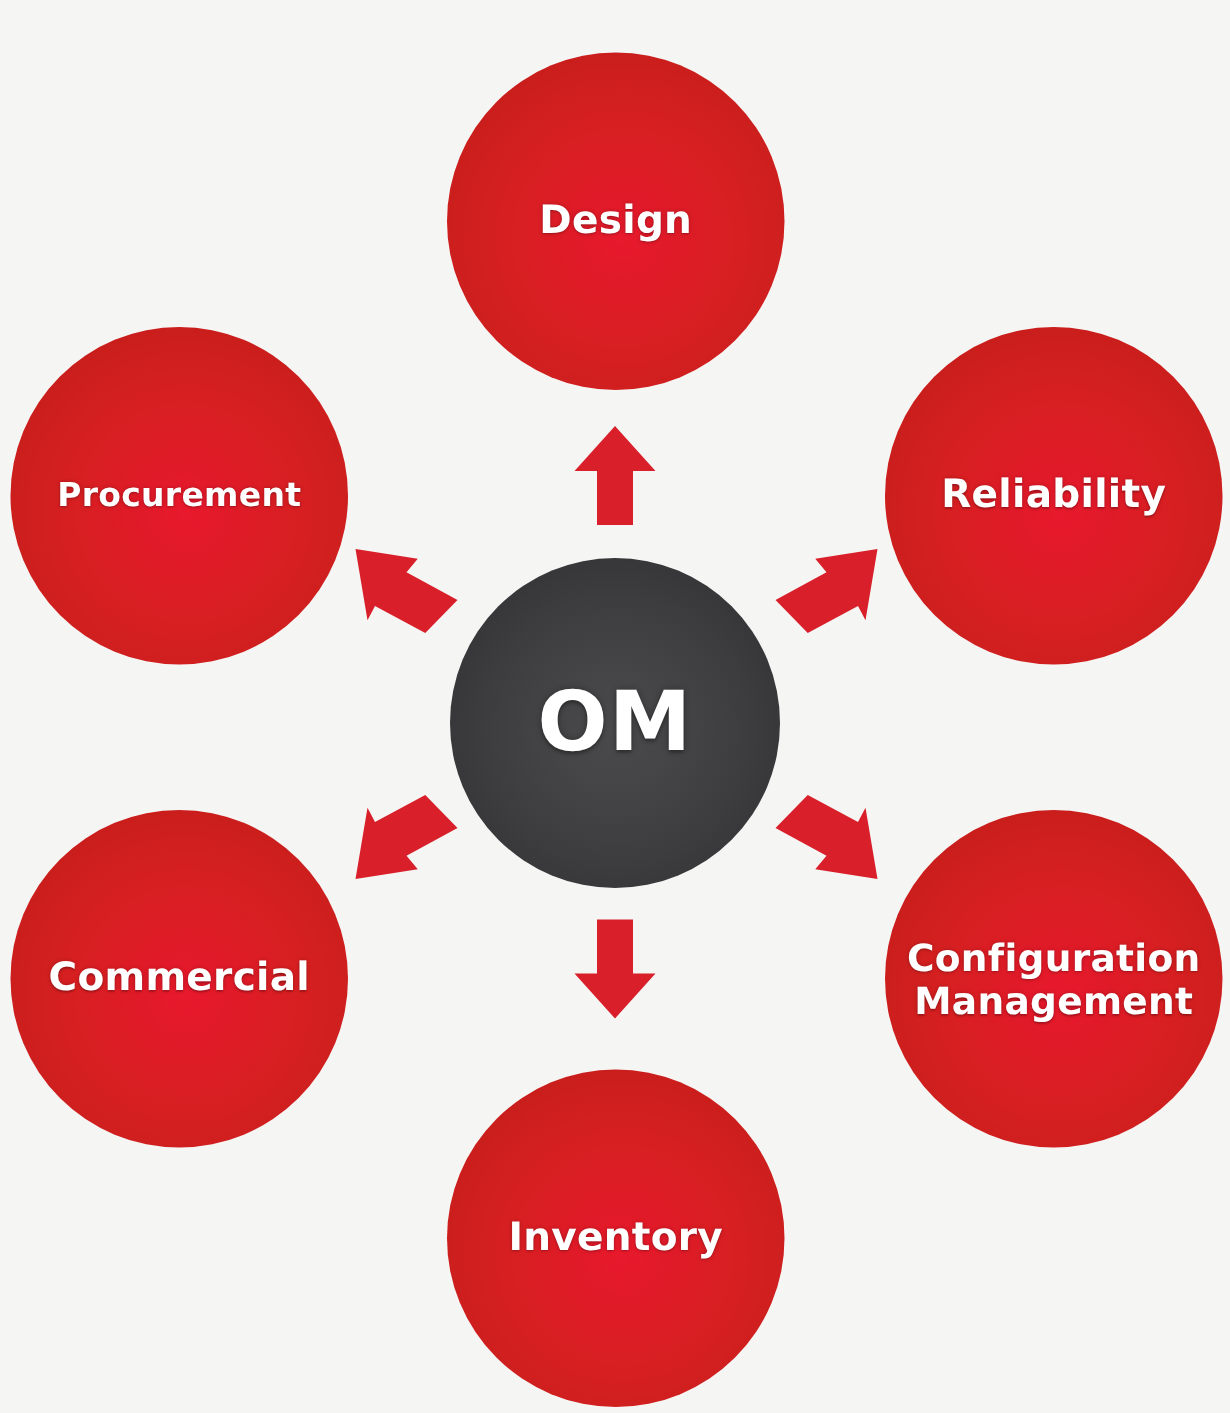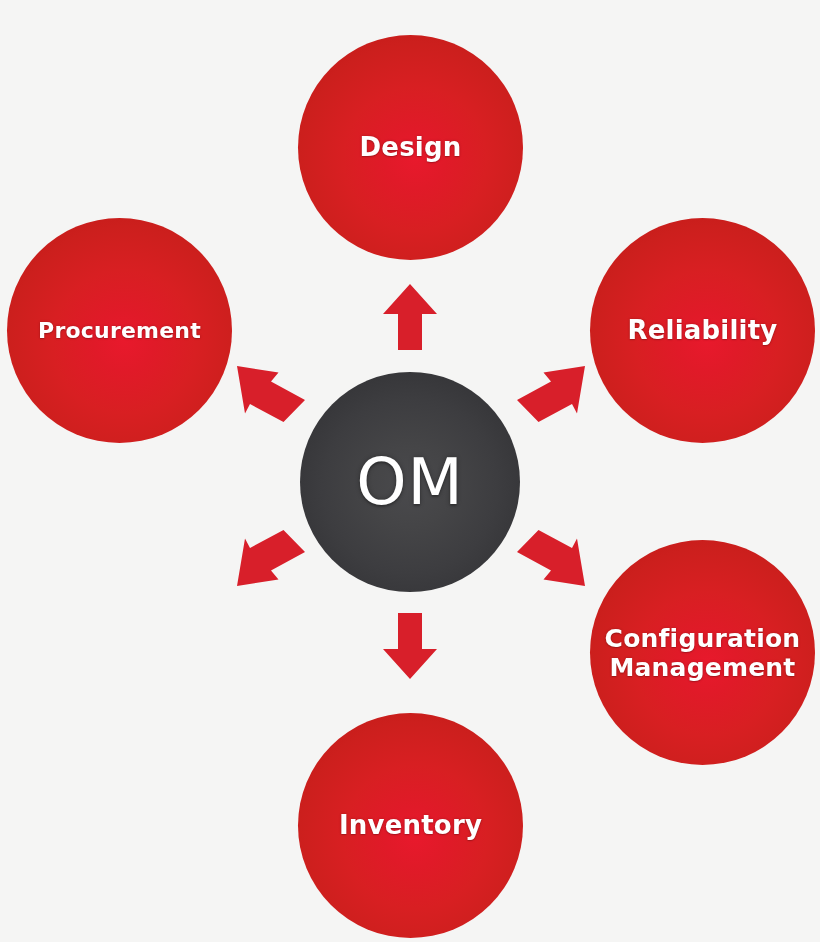--- a/index.html
+++ b/index.html
@@ -49,22 +49,22 @@
     line-height: 1.16;
     letter-spacing: 0.2px;
     text-shadow: 0 0 3px rgba(0,0,0,0.22), 0 1px 1px rgba(0,0,0,0.18);
     padding: 0 10px;
     white-space: pre-line;
   }
   .label-sm  { font-size: 22px; }
   .label-md  { font-size: 26px; }
   .label-cfg { font-size: 25px; }
   .label-om  {
-    font-size: 64px;
-    font-weight: normal;
+    font-size: 55px;
+    font-weight: bold;
     letter-spacing: 1px;
     text-shadow: 0 0 5px rgba(0,0,0,0.30), 0 2px 2px rgba(0,0,0,0.22);
   }
 
   
   #node-design      { left: 298px; top:  35px; width: 225px; height: 225px; }
   #node-reliability { left: 590px; top: 218px; width: 225px; height: 225px; }
   #node-config      { left: 590px; top: 540px; width: 225px; height: 225px; }
   #node-inventory   { left: 298px; top: 713px; width: 225px; height: 225px; }
   #node-commercial  { left:   7px; top: 540px; width: 225px; height: 225px; }
@@ -100,20 +100,23 @@
 
   <div class="node node-red" id="node-config">
     <span class="node-label label-cfg">Configuration
 Management</span>
   </div>
 
   <div class="node node-red" id="node-inventory">
     <span class="node-label label-md">Inventory</span>
   </div>
 
+  <div class="node node-red" id="node-commercial">
+    <span class="node-label label-md">Commercial</span>
+  </div>
 
   <div class="node node-red" id="node-procurement">
     <span class="node-label label-sm">Procurement</span>
   </div>
 
   <div class="node node-center" id="node-om">
     <span class="node-label label-om">OM</span>
   </div>
 
   <svg class="arrow" id="arrow-up" viewBox="0 0 54 66">

